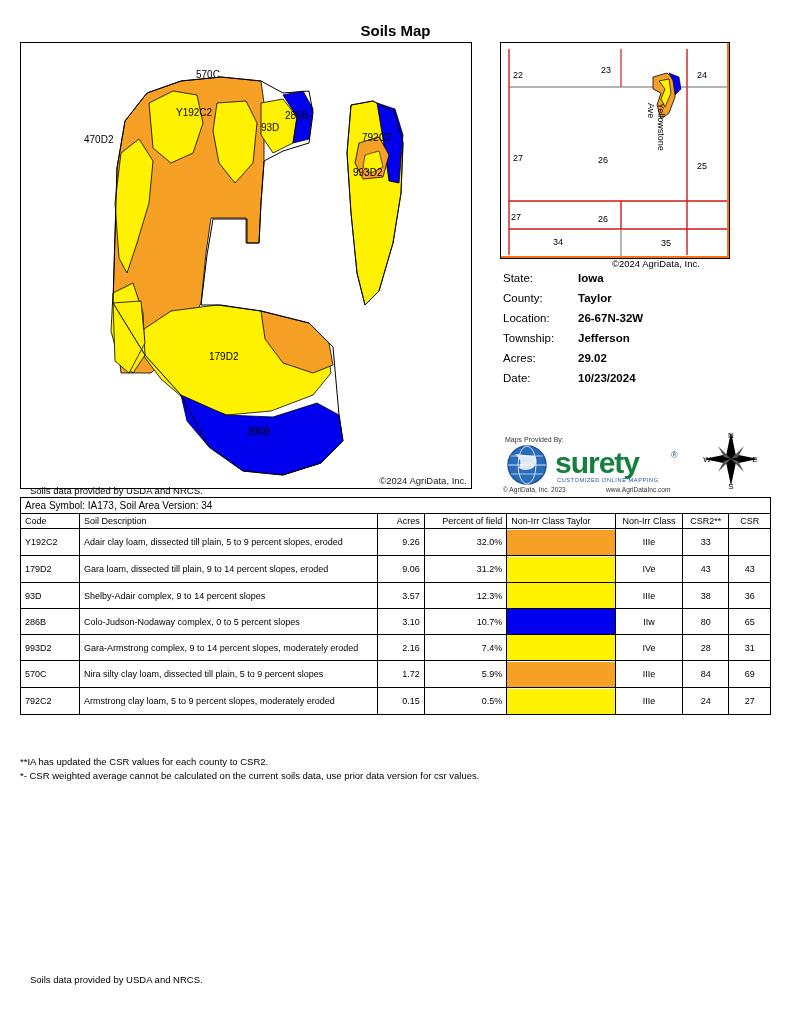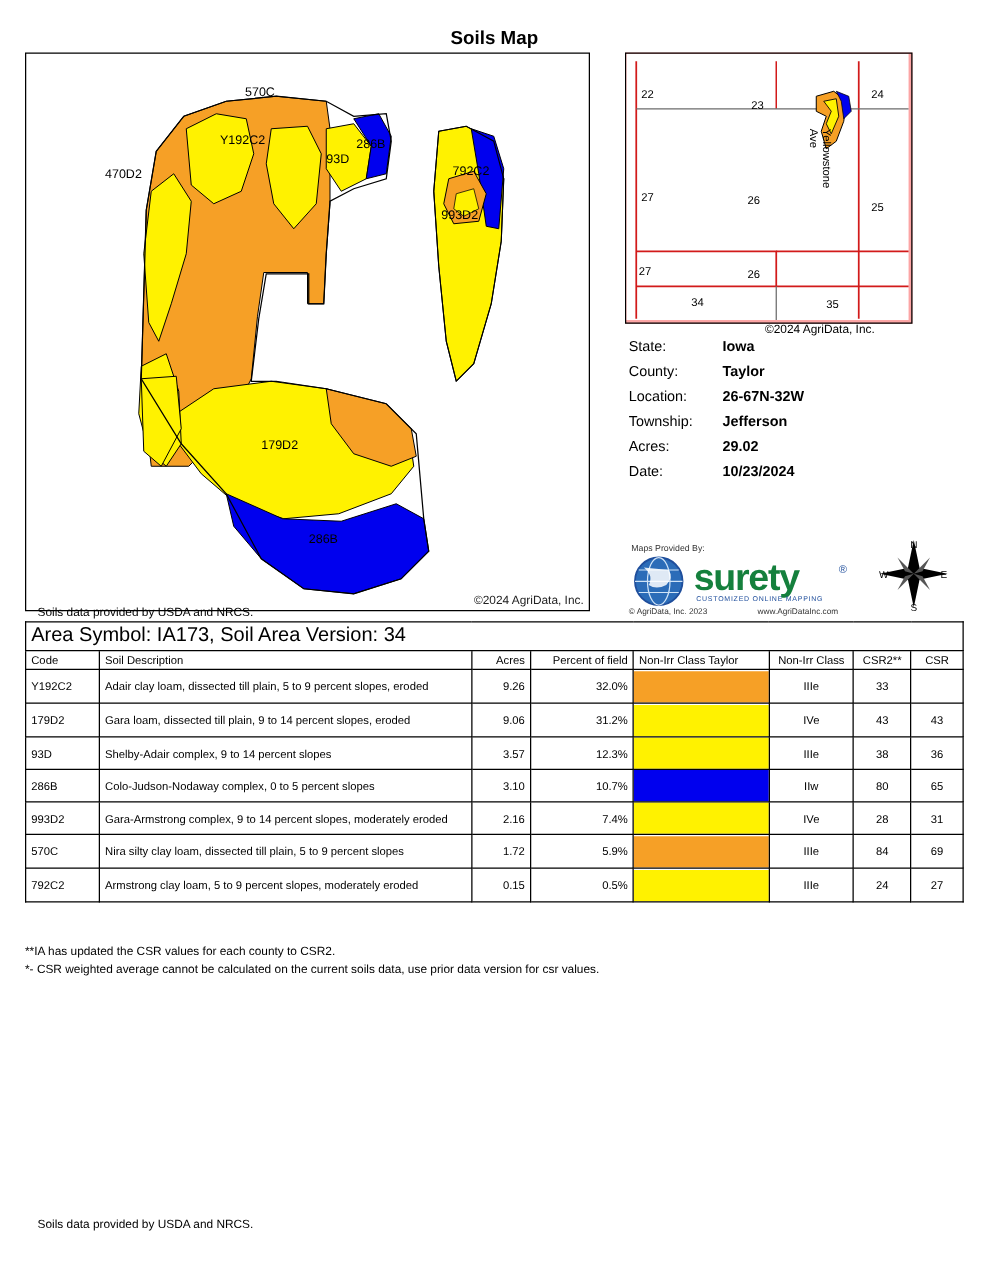--- a/index.html
+++ b/index.html
@@ -33,21 +33,21 @@
   .map-credit {
     position:absolute; right:4px; bottom:2px; font-size:9.5px; color:#222;
   }
   .soils-note-1 {
     position:absolute; left:30px; top:485px; font-size:9.5px; color:#000;
   }
 
   
   .sec-panel {
     position:absolute; left:500px; top:42px; width:228px; height:215px;
-    border:1px solid #000; background:#fca5a5; overflow:hidden;
+    border:1px solid #000; background:#f97316; overflow:hidden;
   }
   .sec-label { position:absolute; font-size:9px; }
   .sec-credit { position:absolute; left:612px; top:258px; font-size:9.5px; }
 
   
   .info { position:absolute; left:503px; top:272px; font-size:11.5px; }
   .info-row { display:flex; margin-bottom:8px; }
   .info-key { width:75px; }
   .info-val { font-weight:bold; }
 
@@ -68,21 +68,21 @@
 
   
   .compass { position:absolute; left:700px; top:428px; width:62px; height:62px; }
 
   
   .tbl-wrap { position:absolute; left:20px; top:497px; width:751px; }
   table.soils { border-collapse:collapse; width:751px; font-size:9px; }
   table.soils td, table.soils th {
     border:1px solid #000; padding:2px 4px; vertical-align:middle;
   }
-  .hdr-area td { font-size:16px; padding:3px 5px; font-weight:normal; }
+  .hdr-area td { font-size:10px; padding:3px 5px; font-weight:normal; }
   .c-code { width:52px; }
   .c-desc { width:315px; }
   .c-acres { width:40px; text-align:right; }
   .c-pct { width:78px; text-align:right; }
   .c-legend { width:108px; padding:0 !important; }
   .c-class { width:62px; text-align:center; }
   .c-csr2 { width:38px; text-align:center; }
   .c-csr { width:34px; text-align:center; }
   .row-h { height:27px; }
   .swatch { display:block; width:100%; height:100%; min-height:25px; }
@@ -158,21 +158,21 @@
 
       <path d="M8 44 L186 44" stroke="#6b6b6b" stroke-width="1" fill="none"></path>
       <path d="M186 44 L226 44" stroke="#6b6b6b" stroke-width="1" fill="none"></path>
       <path d="M120 186 L120 213" stroke="#6b6b6b" stroke-width="1" fill="none"></path>
 
       <path d="M152 34 L166 30 L176 38 L174 54 L168 70 L160 76 L156 62 L160 50 L152 46 Z" fill="#F6A026" stroke="#000" stroke-width="0.8"></path>
       <path d="M158 38 L168 36 L170 50 L164 64 L160 56 L164 46 Z" fill="#FFF200" stroke="#000" stroke-width="0.7"></path>
       <path d="M168 30 L178 34 L180 46 L174 52 L172 38 Z" fill="#0000EE" stroke="#000" stroke-width="0.6"></path>
     </svg>
     <div class="sec-label" style="left:12px; top:27px;">22</div>
-    <div class="sec-label" style="left:100px; top:36px;">23</div>
+    <div class="sec-label" style="left:100px; top:22px;">23</div>
     <div class="sec-label" style="left:196px; top:27px;">24</div>
     <div class="sec-label" style="left:12px; top:110px;">27</div>
     <div class="sec-label" style="left:97px; top:112px;">26</div>
     <div class="sec-label" style="left:196px; top:118px;">25</div>
     <div class="sec-label" style="left:10px; top:169px;">27</div>
     <div class="sec-label" style="left:97px; top:171px;">26</div>
     <div class="sec-label" style="left:52px; top:194px;">34</div>
     <div class="sec-label" style="left:160px; top:195px;">35</div>
     <div class="sec-label" style="left:165px; top:60px; transform:rotate(90deg); transform-origin:0 0; font-size:9px;">Yellowstone Ave</div>
   </div>

